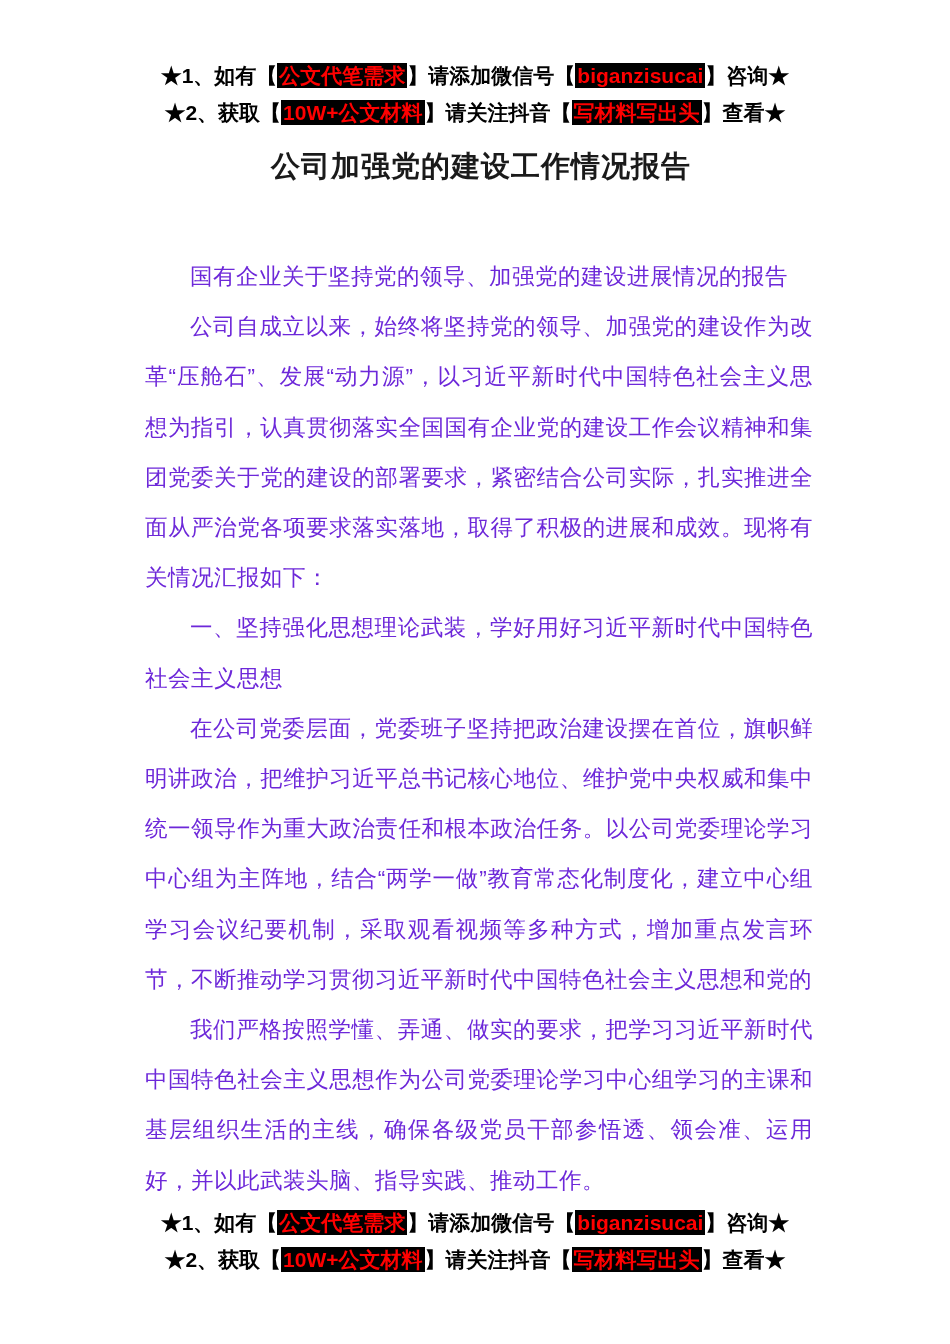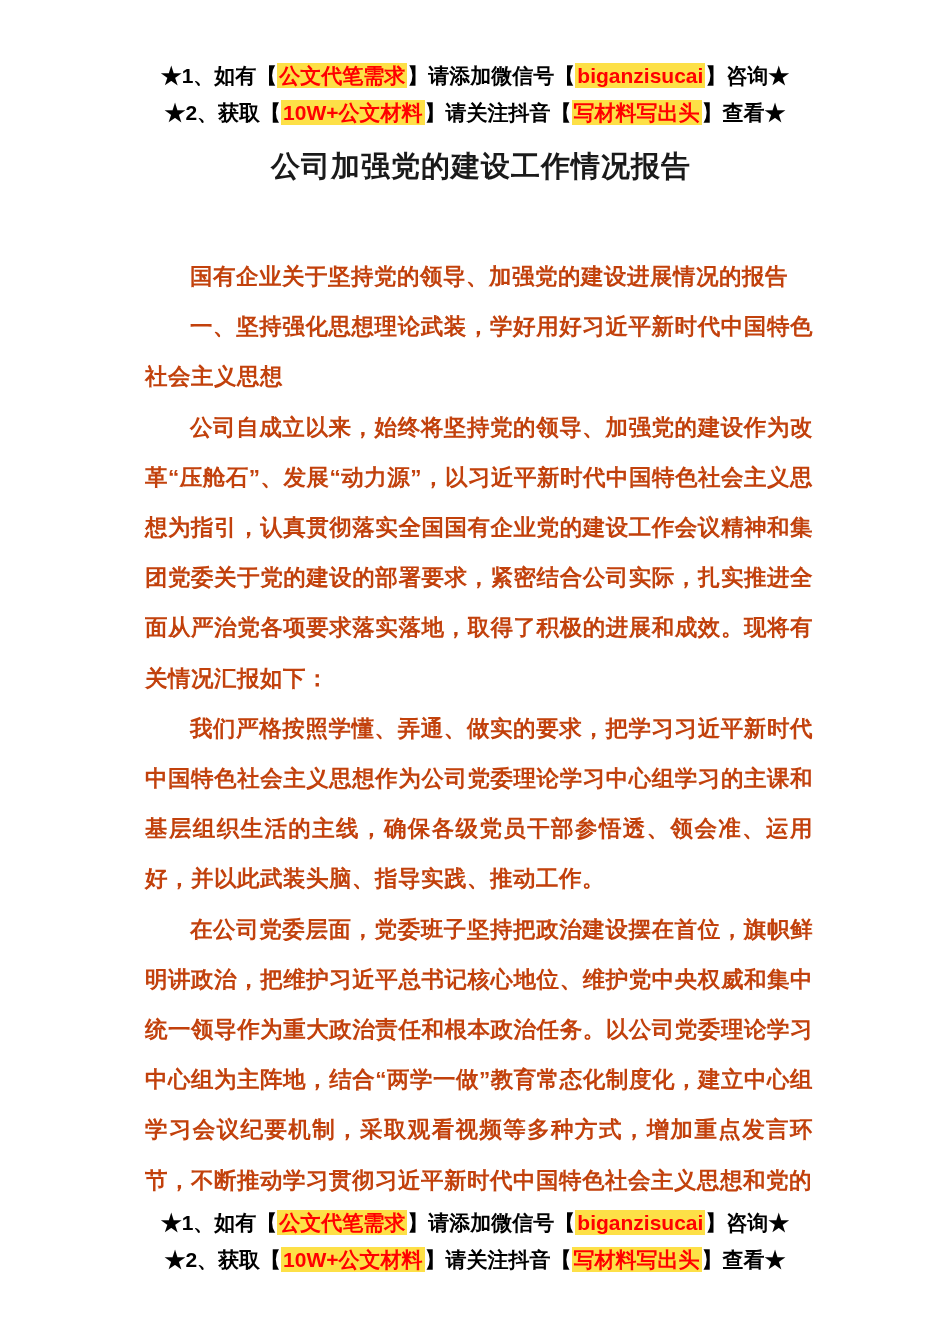--- a/index.html
+++ b/index.html
@@ -27,21 +27,21 @@
   }
   .promo-header { padding-top: 57px; }
   .promo-footer {
     position: absolute;
     left: 0;
     right: 0;
     bottom: 66px;
   }
   .hl {
     color: #FF0000;
-    background: #fde047;
+    background: #000000;
     padding: 1px 2px;
   }
   .u {
     text-decoration-thickness: 2px;
     text-underline-offset: 3px;
   }
   
   .doc-title {
     margin-top: 15px;
     text-align: center;
@@ -51,22 +51,22 @@
     line-height: 40px;
     color: #1a1a1a;
     padding-left: 12px;
   }
   
   .content {
     margin-top: 66px;
     padding: 0 137px 0 145px;
     font-size: 22.5px;
     line-height: 50.2px;
-    font-weight: 700;
-    color: #c2410c;
+    font-weight: 400;
+    color: #6d28d9;
     text-align: justify;
     letter-spacing: 0.5px;
   }
   .content p {
     margin: 0;
     text-indent: 2em;
   }
 </style>
 </head>
 <body>
@@ -79,24 +79,24 @@
     </div>
     <div>
       <span>★2、获取【</span><span class="hl">10W+公文材料</span><span>】请</span><span class="u">关注</span><span>抖音【</span><span class="hl u">写材料写出头</span><span>】查看★</span>
     </div>
   </div>
 
   <h1 class="doc-title">公司加强党的建设工作情况报告</h1>
 
   <div class="content">
     <p>国有企业关于坚持党的领导、加强党的建设进展情况的报告</p>
+    <p>公司自成立以来，始终将坚持党的领导、加强党的建设作为改革“压舱石”、发展“动力源”，以习近平新时代中国特色社会主义思想为指引，认真贯彻落实全国国有企业党的建设工作会议精神和集团党委关于党的建设的部署要求，紧密结合公司实际，扎实推进全面从严治党各项要求落实落地，取得了积极的进展和成效。现将有关情况汇报如下：</p>
     <p>一、坚持强化思想理论武装，学好用好习近平新时代中国特色社会主义思想</p>
-    <p>公司自成立以来，始终将坚持党的领导、加强党的建设作为改革“压舱石”、发展“动力源”，以习近平新时代中国特色社会主义思想为指引，认真贯彻落实全国国有企业党的建设工作会议精神和集团党委关于党的建设的部署要求，紧密结合公司实际，扎实推进全面从严治党各项要求落实落地，取得了积极的进展和成效。现将有关情况汇报如下：</p>
+    <p>在公司党委层面，党委班子坚持把政治建设摆在首位，旗帜鲜明讲政治，把维护习近平总书记核心地位、维护党中央权威和集中统一领导作为重大政治责任和根本政治任务。以公司党委理论学习中心组为主阵地，结合“两学一做”教育常态化制度化，建立中心组学习会议纪要机制，采取观看视频等多种方式，增加重点发言环节，不断推动学习贯彻习近平新时代中国特色社会主义思想和党的</p>
     <p>我们严格按照学懂、弄通、做实的要求，把学习习近平新时代中国特色社会主义思想作为公司党委理论学习中心组学习的主课和基层组织生活的主线，确保各级党员干部参悟透、领会准、运用好，并以此武装头脑、指导实践、推动工作。</p>
-    <p>在公司党委层面，党委班子坚持把政治建设摆在首位，旗帜鲜明讲政治，把维护习近平总书记核心地位、维护党中央权威和集中统一领导作为重大政治责任和根本政治任务。以公司党委理论学习中心组为主阵地，结合“两学一做”教育常态化制度化，建立中心组学习会议纪要机制，采取观看视频等多种方式，增加重点发言环节，不断推动学习贯彻习近平新时代中国特色社会主义思想和党的</p>
   </div>
 
   <div class="promo promo-footer">
     <div>
       <span>★1、如有【</span><span class="hl">公文代笔需求</span><span>】请</span><span class="u">添加</span><span>微信号【</span><span class="hl u">biganzisucai</span><span>】咨询★</span>
     </div>
     <div>
       <span>★2、获取【</span><span class="hl">10W+公文材料</span><span>】请</span><span class="u">关注</span><span>抖音【</span><span class="hl u">写材料写出头</span><span>】查看★</span>
     </div>
   </div>

